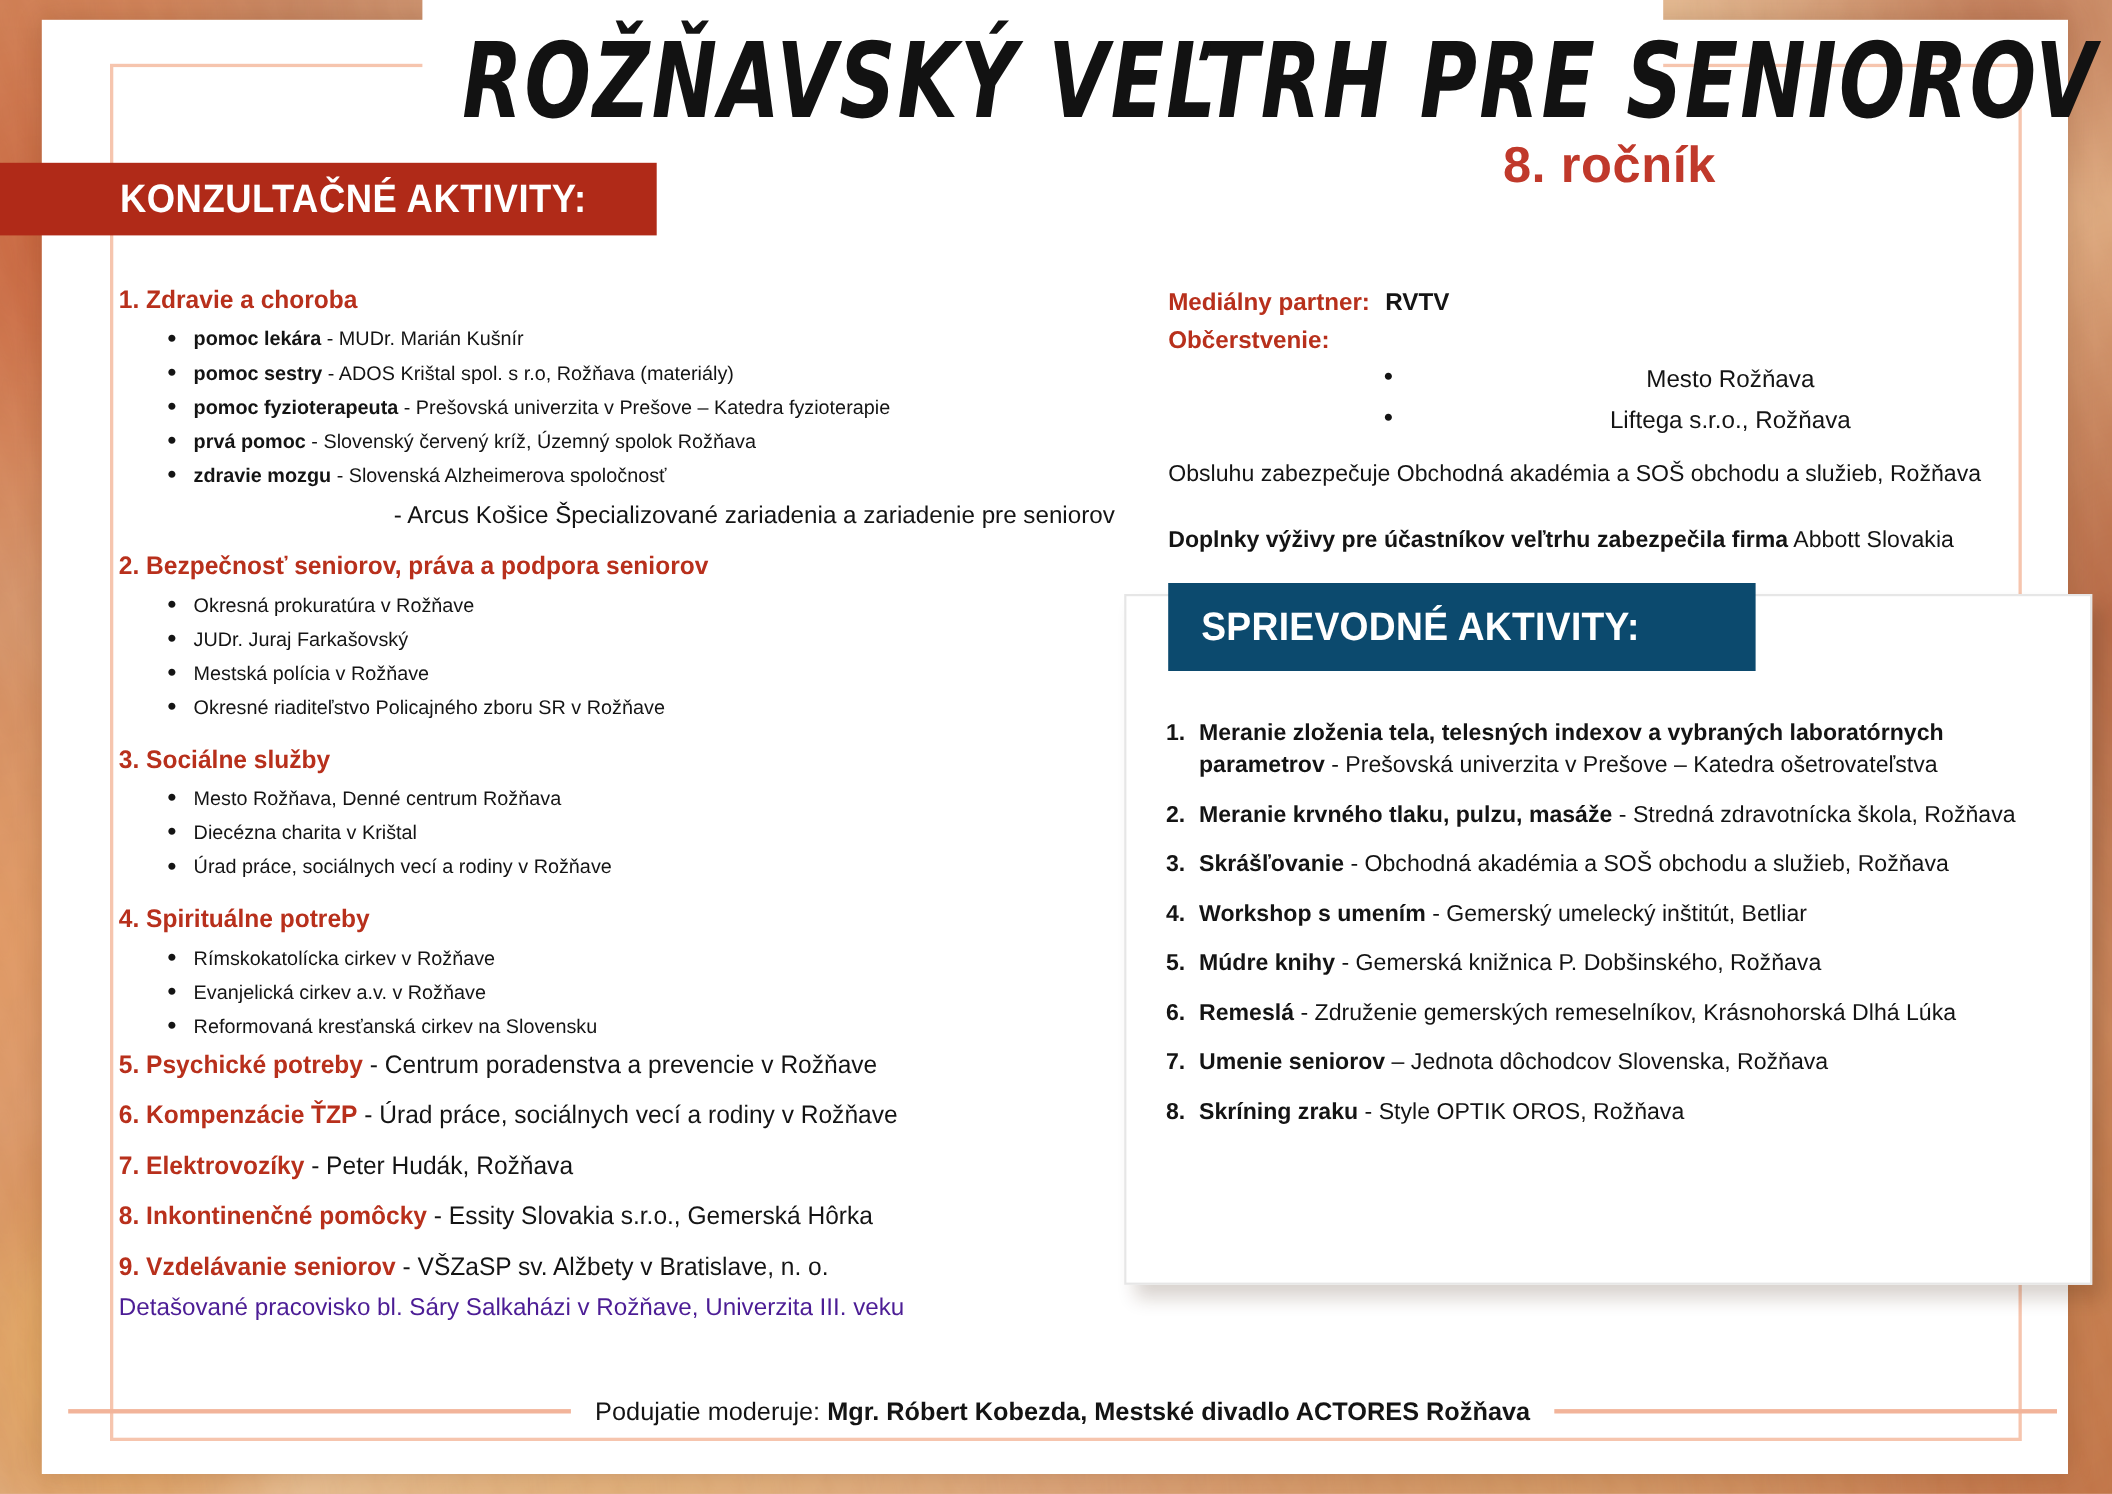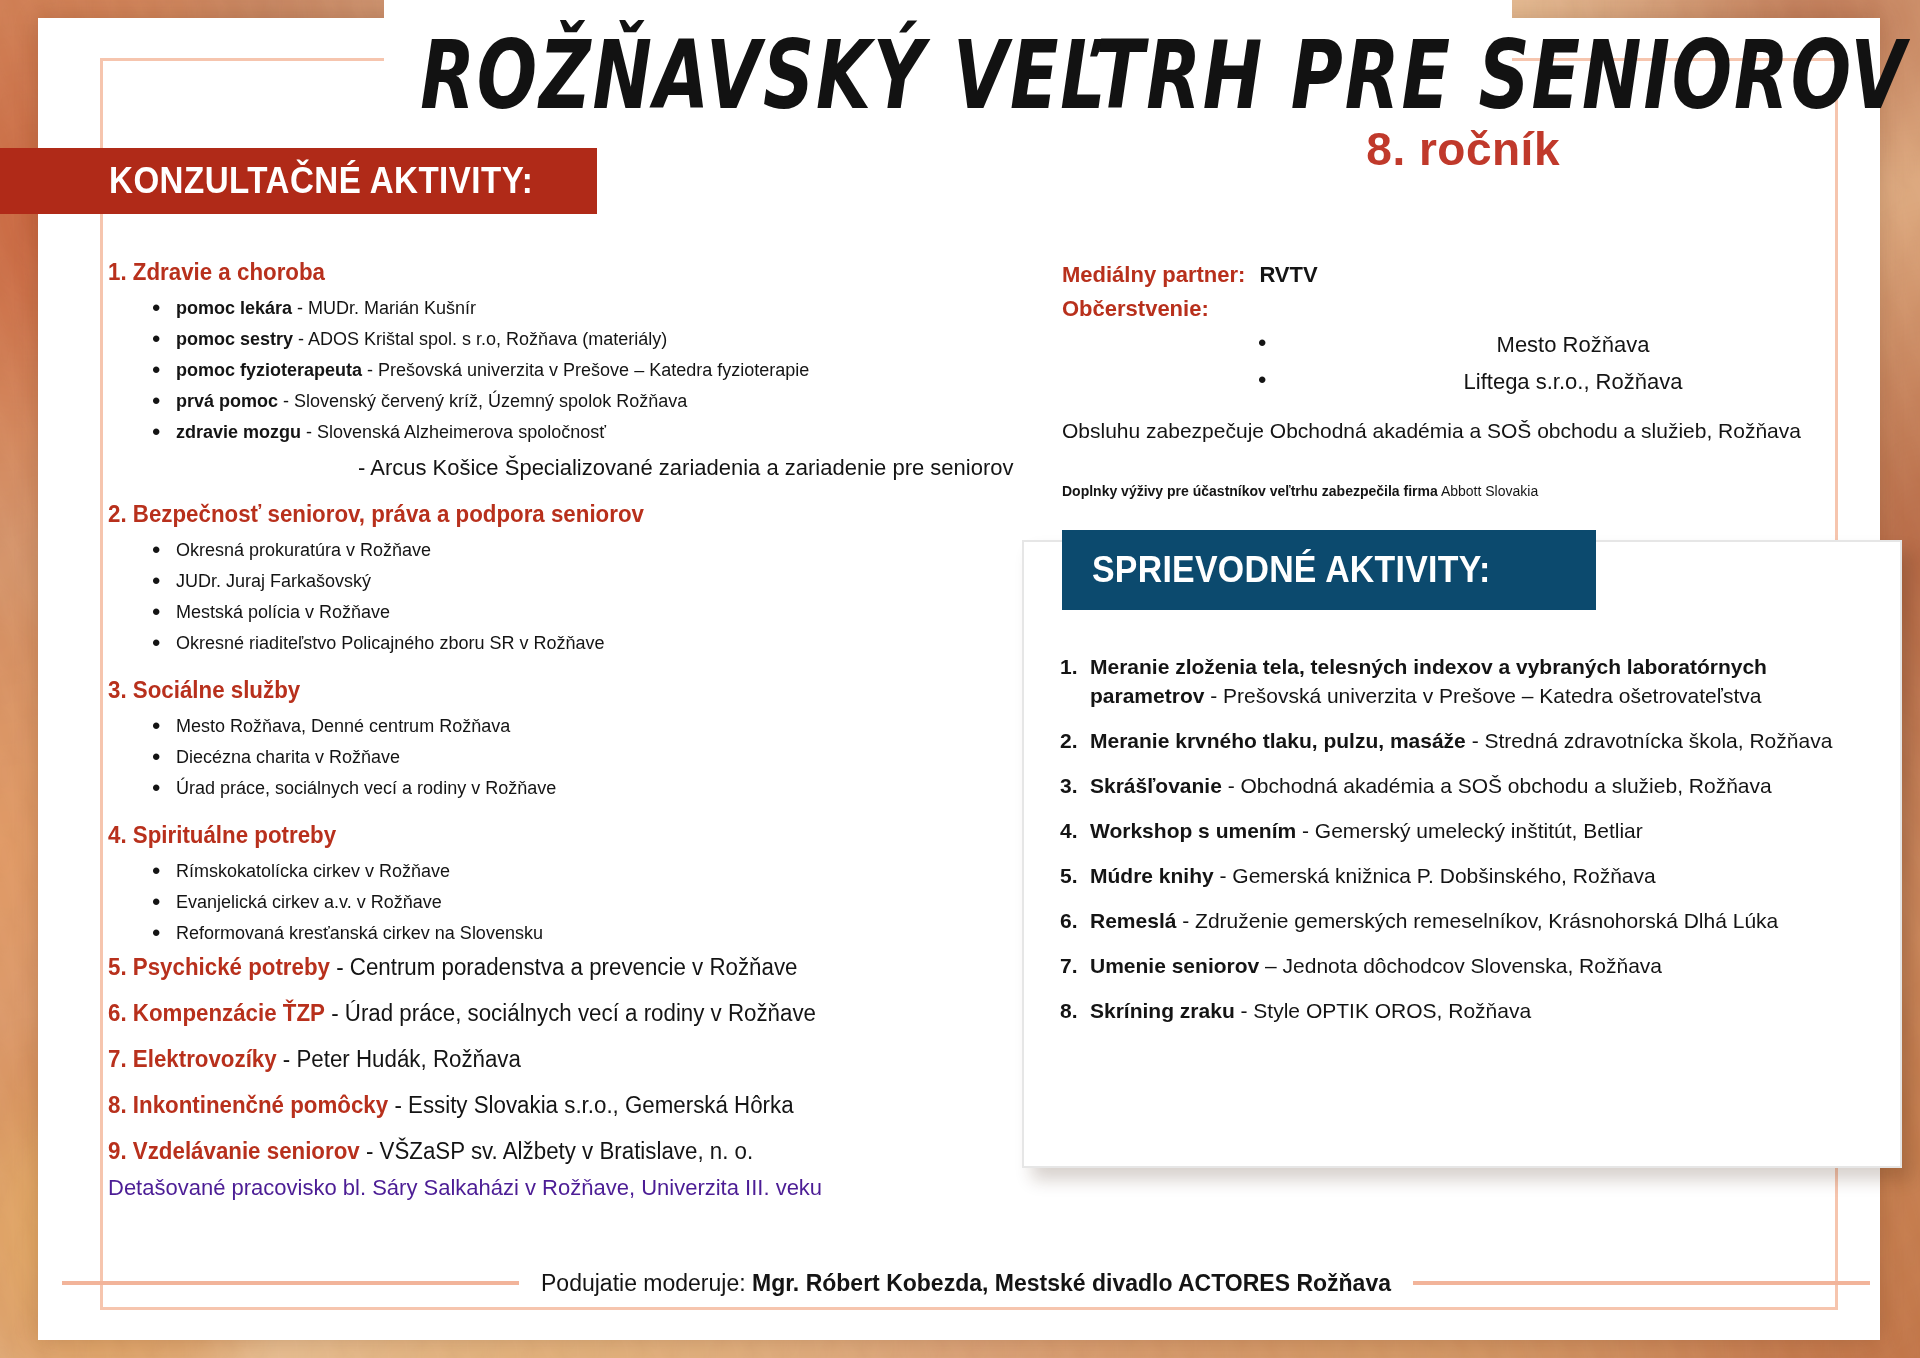--- a/index.html
+++ b/index.html
@@ -236,21 +236,21 @@
     font-size: 24px;
   }
   #service-note {
     font-size: 21px;
     line-height: 30px;
     color: #141414;
     margin-top: 16px;
     white-space: nowrap;
   }
   #supplement-note {
-    font-size: 14px;
+    font-size: 21px;
     line-height: 30px;
     color: #141414;
     font-weight: 700;
     margin-top: 30px;
     white-space: nowrap;
   }
   #supplement-note .light { font-weight: 400; }
 
   
   #sprievodne-card {
@@ -365,21 +365,21 @@
       <div class="sec-head">2. Bezpečnosť seniorov,  práva a podpora seniorov</div>
       <ul class="bullets">
         <li><span>Okresná prokuratúra v Rožňave</span></li>
         <li><span>JUDr. Juraj Farkašovský</span></li>
         <li><span>Mestská polícia v Rožňave</span></li>
         <li><span>Okresné riaditeľstvo Policajného zboru SR v Rožňave</span></li>
       </ul>
       <div class="sec-head">3. Sociálne služby</div>
       <ul class="bullets">
         <li><span>Mesto Rožňava, Denné centrum Rožňava</span></li>
-        <li><span>Diecézna charita v Rožňave</span></li>
+        <li><span>Diecézna charita v Krištal</span></li>
         <li><span>Úrad práce, sociálnych vecí a rodiny v Rožňave</span></li>
       </ul>
       <div class="sec-head">4. Spirituálne potreby</div>
       <ul class="bullets">
         <li><span>Rímskokatolícka cirkev v Rožňave</span></li>
         <li><span>Evanjelická cirkev a.v. v Rožňave</span></li>
         <li><span>Reformovaná kresťanská cirkev na Slovensku</span></li>
       </ul>
     </div>
   <div id="left-inline">

